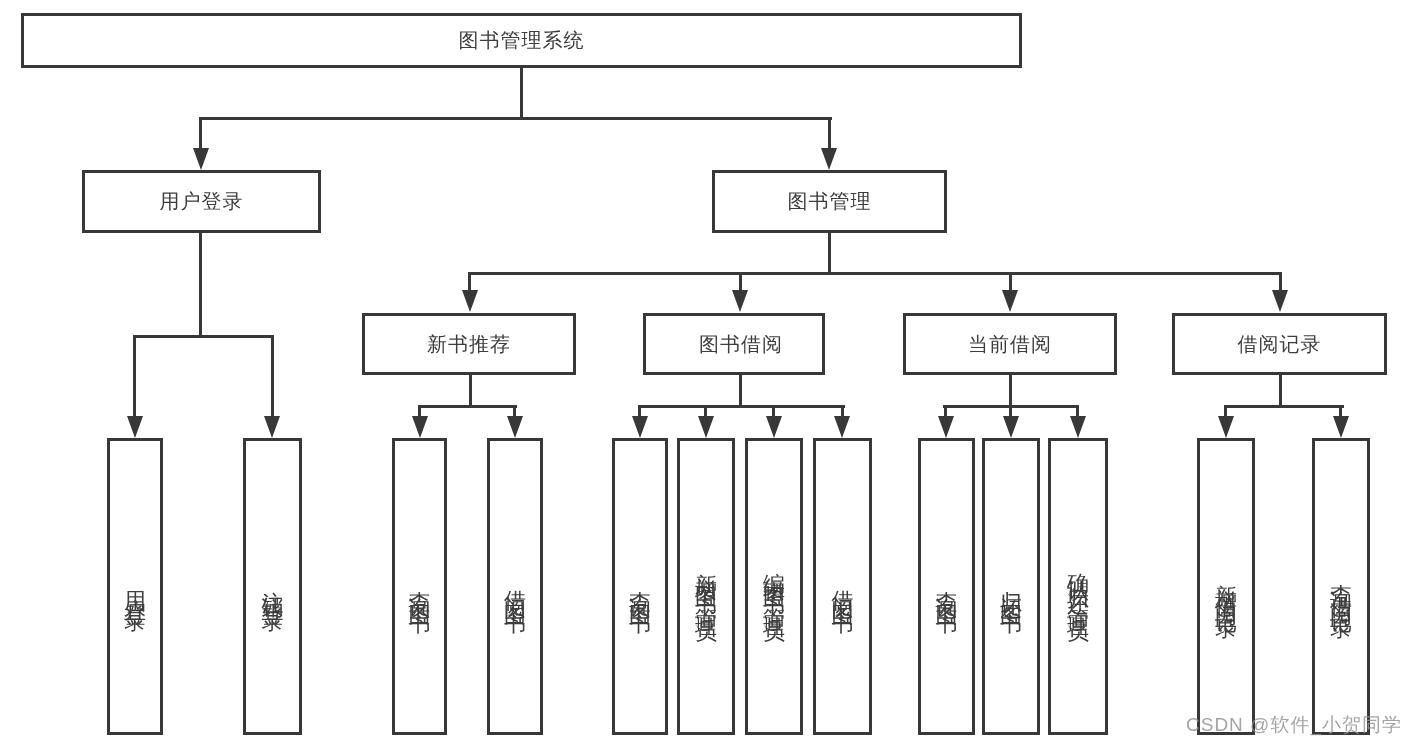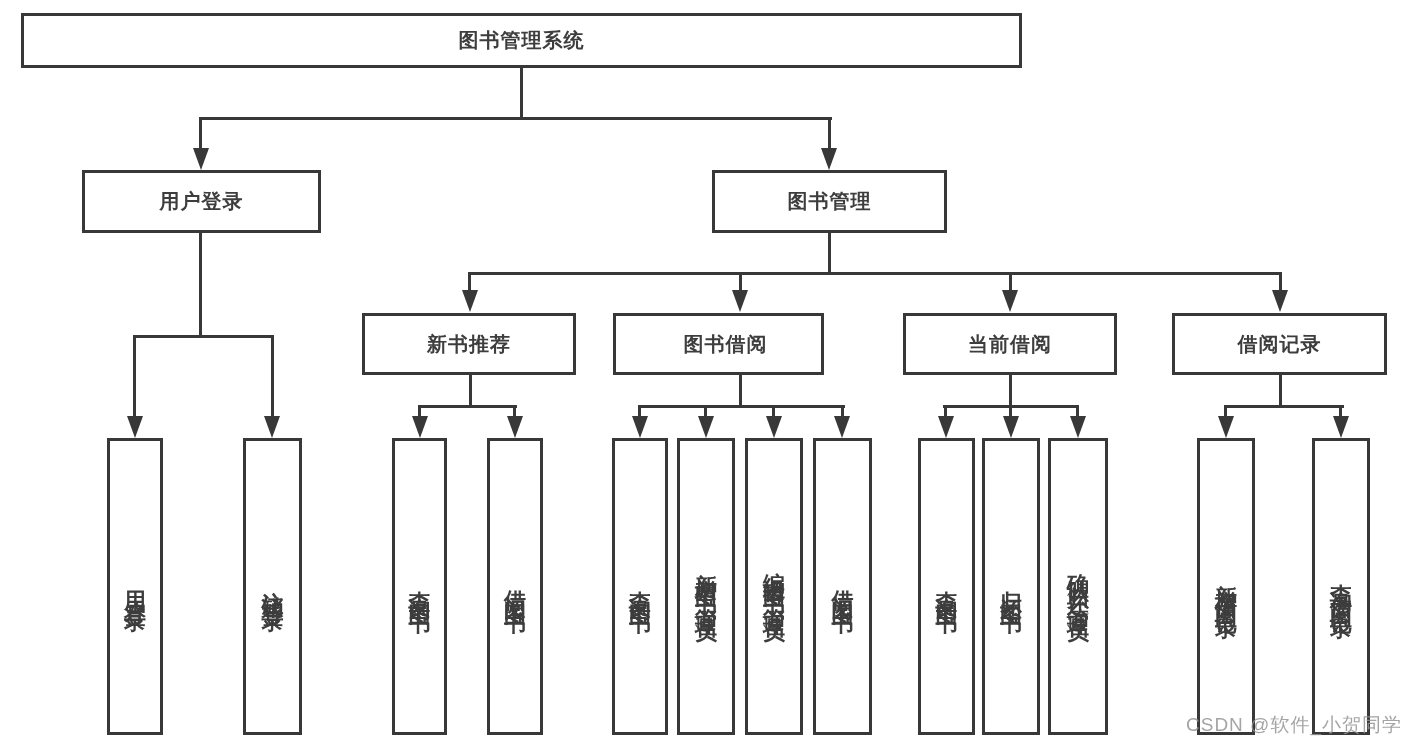--- a/index.html
+++ b/index.html
@@ -6,21 +6,20 @@
   .canvas {
     position:relative; width:1405px; height:747px; background:#ffffff;
     font-family:"Liberation Sans","DejaVu Sans",sans-serif;
     overflow:hidden;
   }
   .node {
     position:absolute; box-sizing:border-box;
     border:3px solid #383838; background:#ffffff;
     display:flex; align-items:center; justify-content:center;
     color:#3d3d3d;
-    font-weight:bold;
   }
   .h-node { font-size:20px; letter-spacing:1px; }
   .v-node span {
     writing-mode:vertical-rl;
     font-size:22px; letter-spacing:7px; line-height:1;
     color:#3d3d3d;
   }
   .line { position:absolute; background:#383838; }
   .arrow {
     position:absolute; width:0; height:0;
@@ -108,21 +107,21 @@
   </div>
 
   <div class="node h-node" style="left:362px;top:313px;width:214px;height:62px;">
     <span>新书推荐</span>
   </div>
 
   <div class="node h-node" style="left:712px;top:170px;width:235px;height:63px;">
     <span>图书管理</span>
   </div>
 
-  <div class="node h-node" style="left:613px;top:313px;width:211px;height:62px;padding-left:14px;">
+  <div class="node h-node" style="left:643px;top:313px;width:182px;height:62px;padding-left:14px;">
     <span>图书借阅</span>
   </div>
 
   <div class="node h-node" style="left:1172px;top:313px;width:215px;height:62px;">
     <span>借阅记录</span>
   </div>
 
   <div class="node h-node" style="left:903px;top:313px;width:214px;height:62px;">
     <span>当前借阅</span>
   </div>

